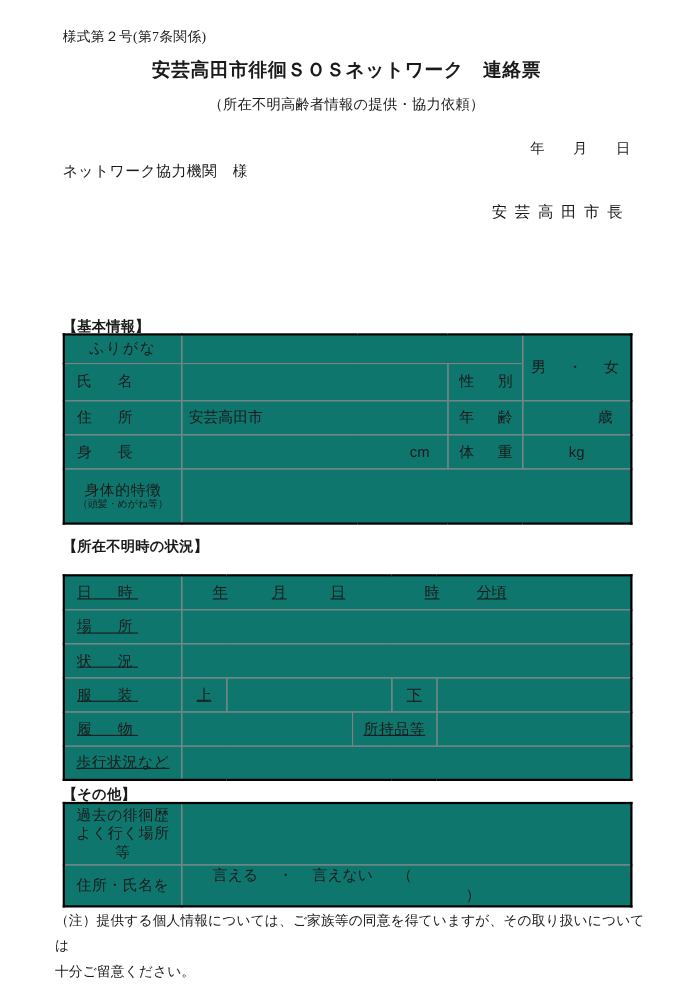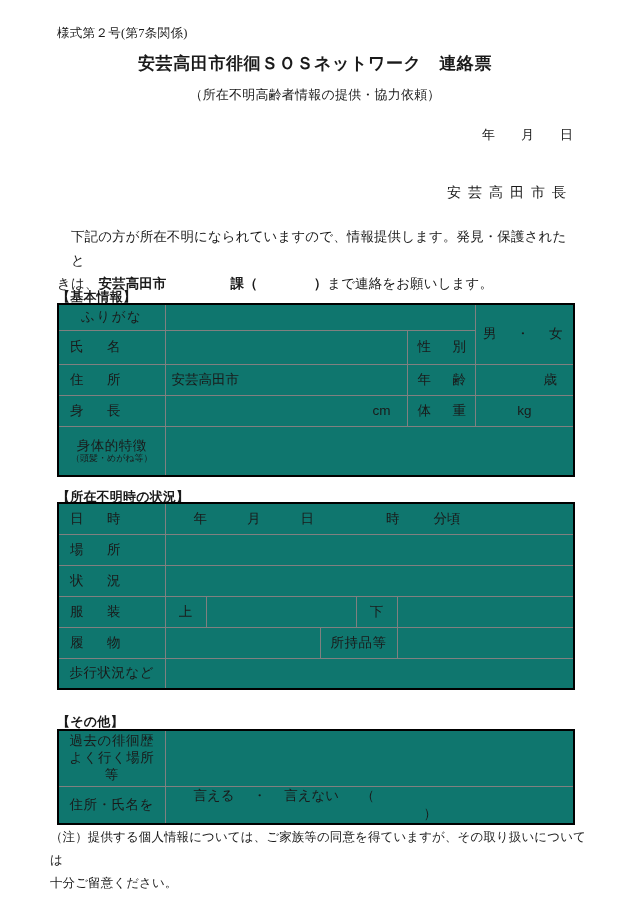--- a/index.html
+++ b/index.html
@@ -191,26 +191,23 @@
 <div class="page">
 
   <div class="form-no">様式第２号(第7条関係)</div>
   <div class="doc-title">安芸高田市徘徊ＳＯＳネットワーク　連絡票</div>
   <div class="doc-subtitle">（所在不明高齢者情報の提供・協力依頼）</div>
 
   <div class="date-line">
     <span>年</span><span class="gap"></span><span>月</span><span class="gap"></span><span>日</span>
   </div>
 
+  <div class="addressee">ネットワーク協力機関　様</div>
   <div class="issuer">安芸高田市長</div>
 
-  <div class="body-text">
-    <div class="indent">下記の方が所在不明になられていますので、情報提供します。発見・保護されたと</div>
-    <div><span>きは、</span><b>安芸高田市</b><span class="sp-l"></span><b>課（</b><span class="sp-m"></span><b>）</b><span>まで連絡をお願いします。</span></div>
-  </div>
 
   <div class="sec-label" style="top:288px;">【基本情報】</div>
 
   <table class="ftable" style="top:303px;">
     <colgroup>
       <col style="width:107px">
         <col style="width:160px">
         <col style="width:82px">
       <col style="width:68px">
         <col style="width:99px">
@@ -243,21 +240,21 @@
           <div class="feat-main">身体的特徴</div>
           <div class="feat-sub">（頭髪・めがね等）</div>
         </td>
         <td class="val" colspan="4" style="height:50px;"></td>
       </tr>
     </tbody>
   </table>
 
   <div class="sec-label" style="top:488px;">【所在不明時の状況】</div>
 
-  <table class="ftable" style="top:502px;">
+  <table class="ftable" style="top:522px;text-decoration:underline;">
     <colgroup>
       <col style="width:107px">
         <col style="width:41px">
         <col style="width:114px">
       <col style="width:36px">
         <col style="width:41px">
         <col style="width:177px">
     </colgroup>
     <tbody>
       <tr>

